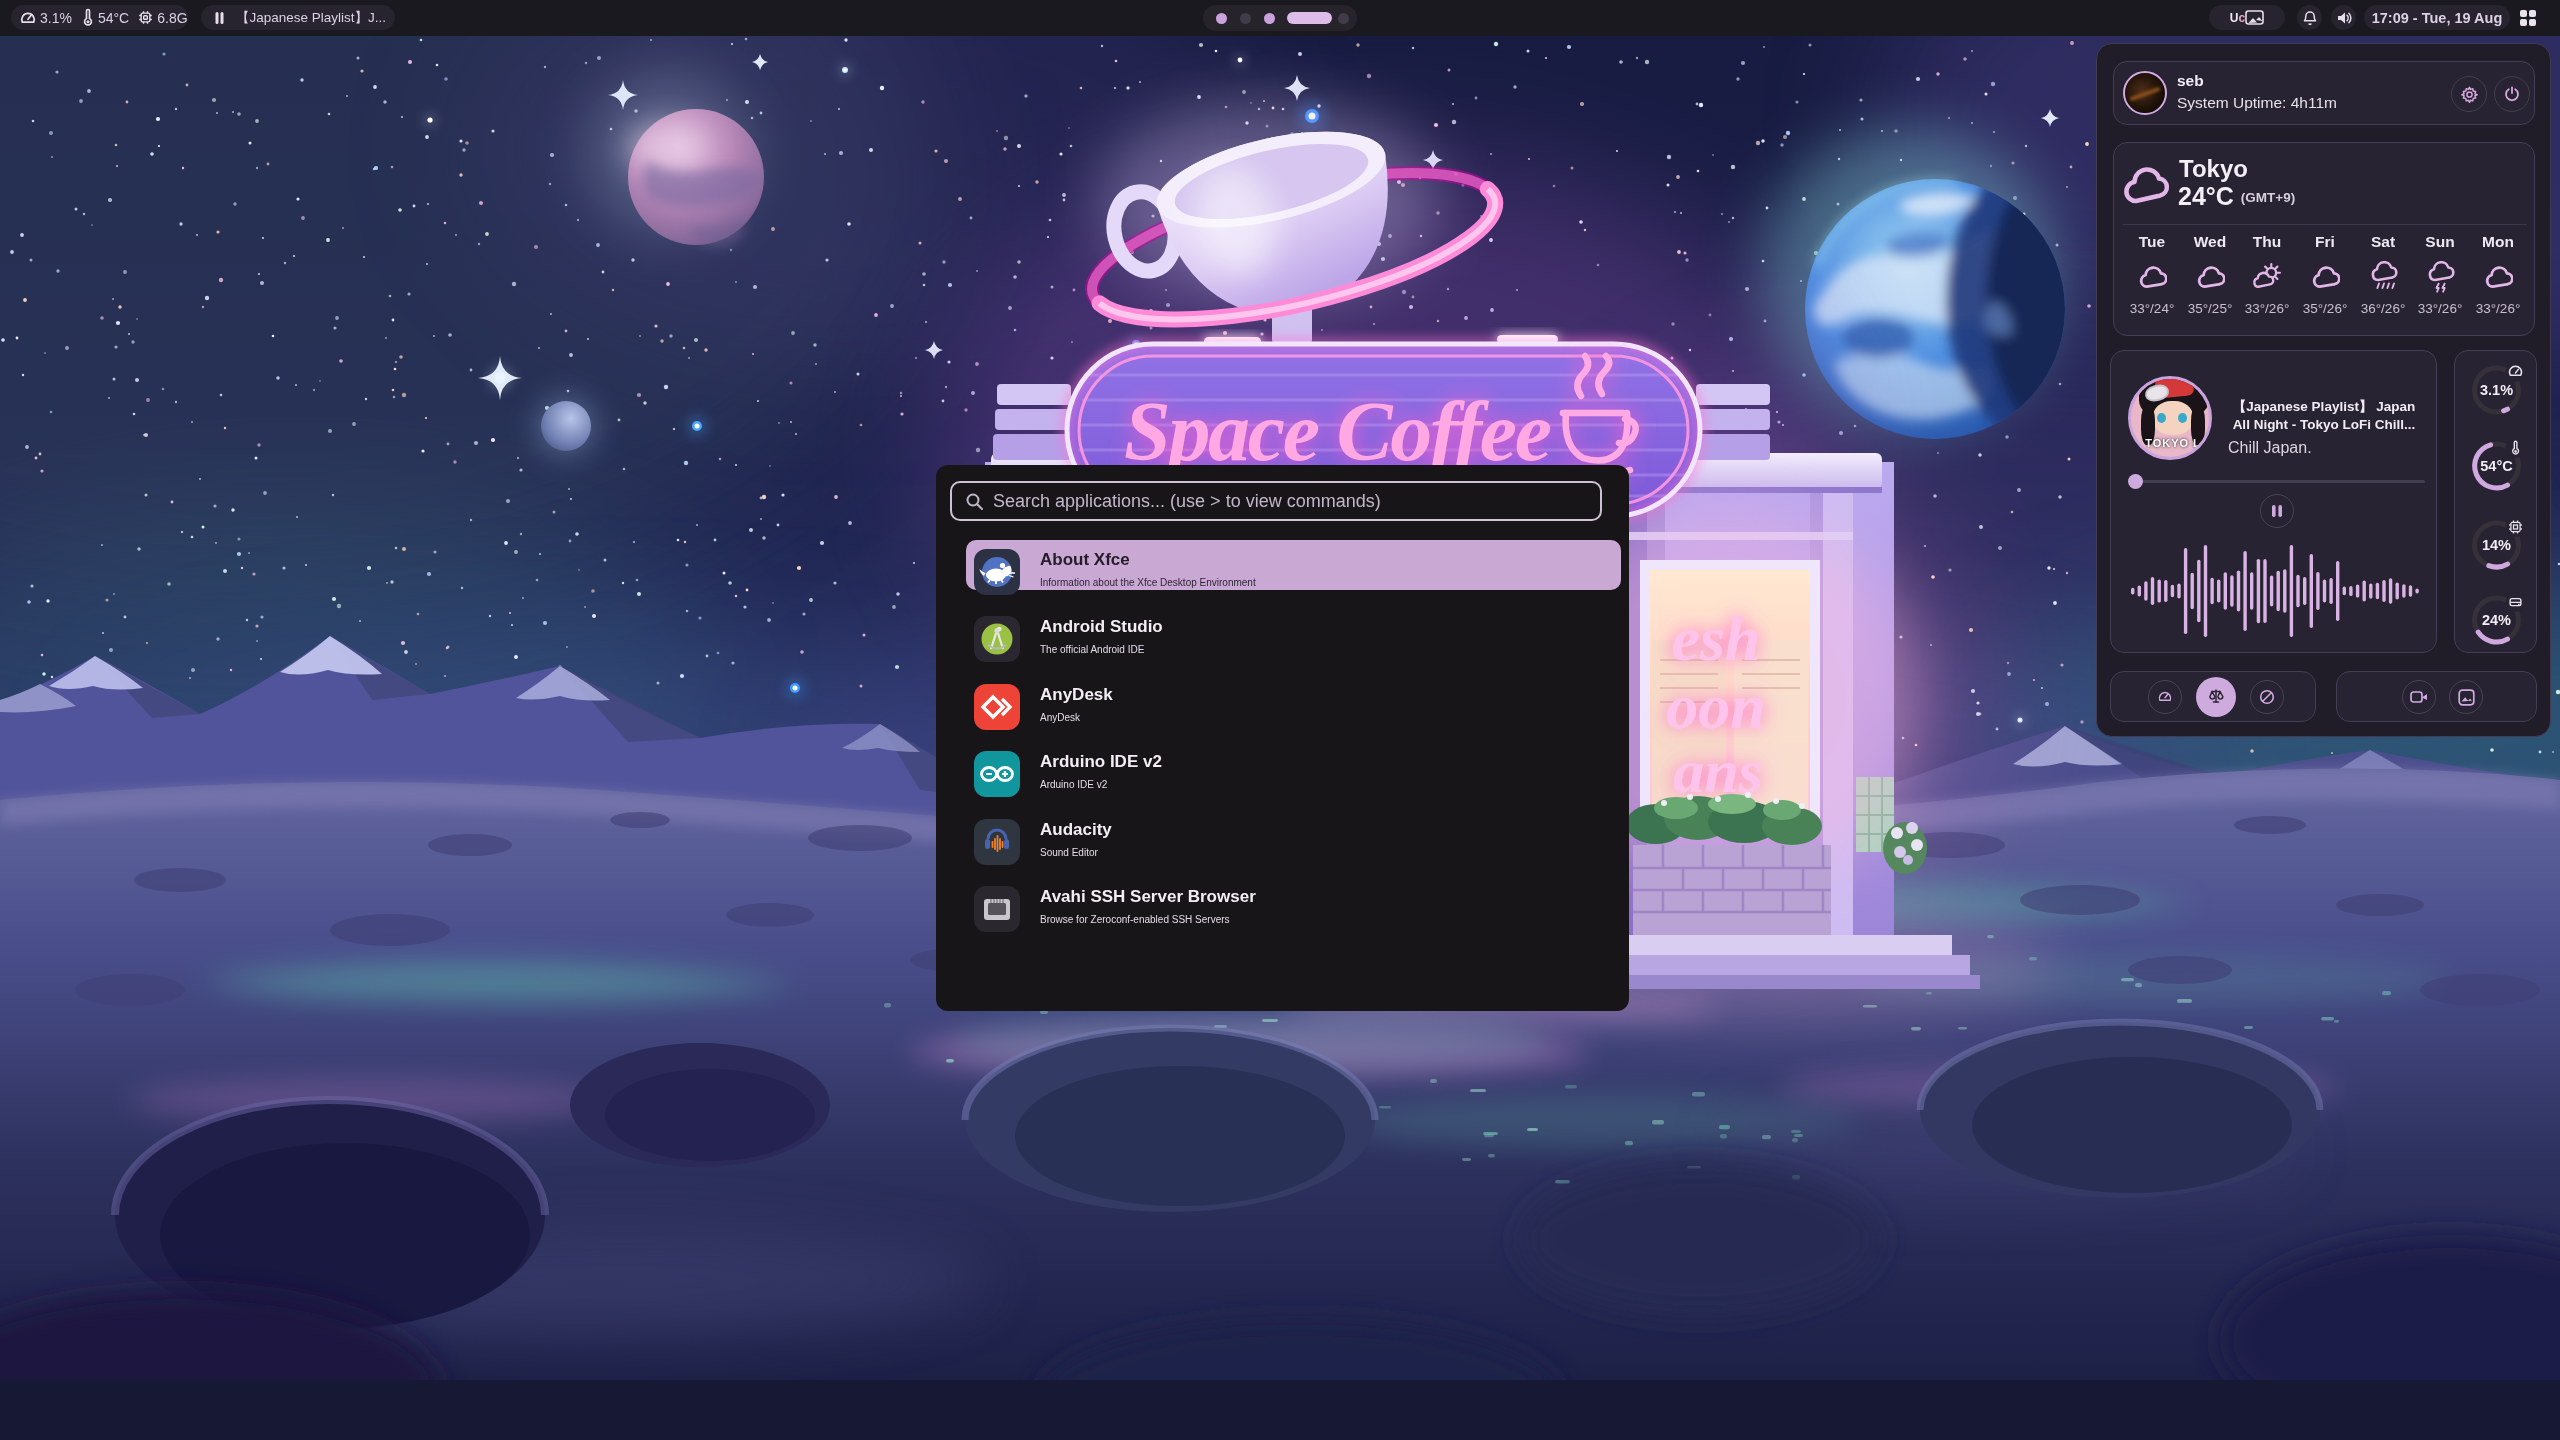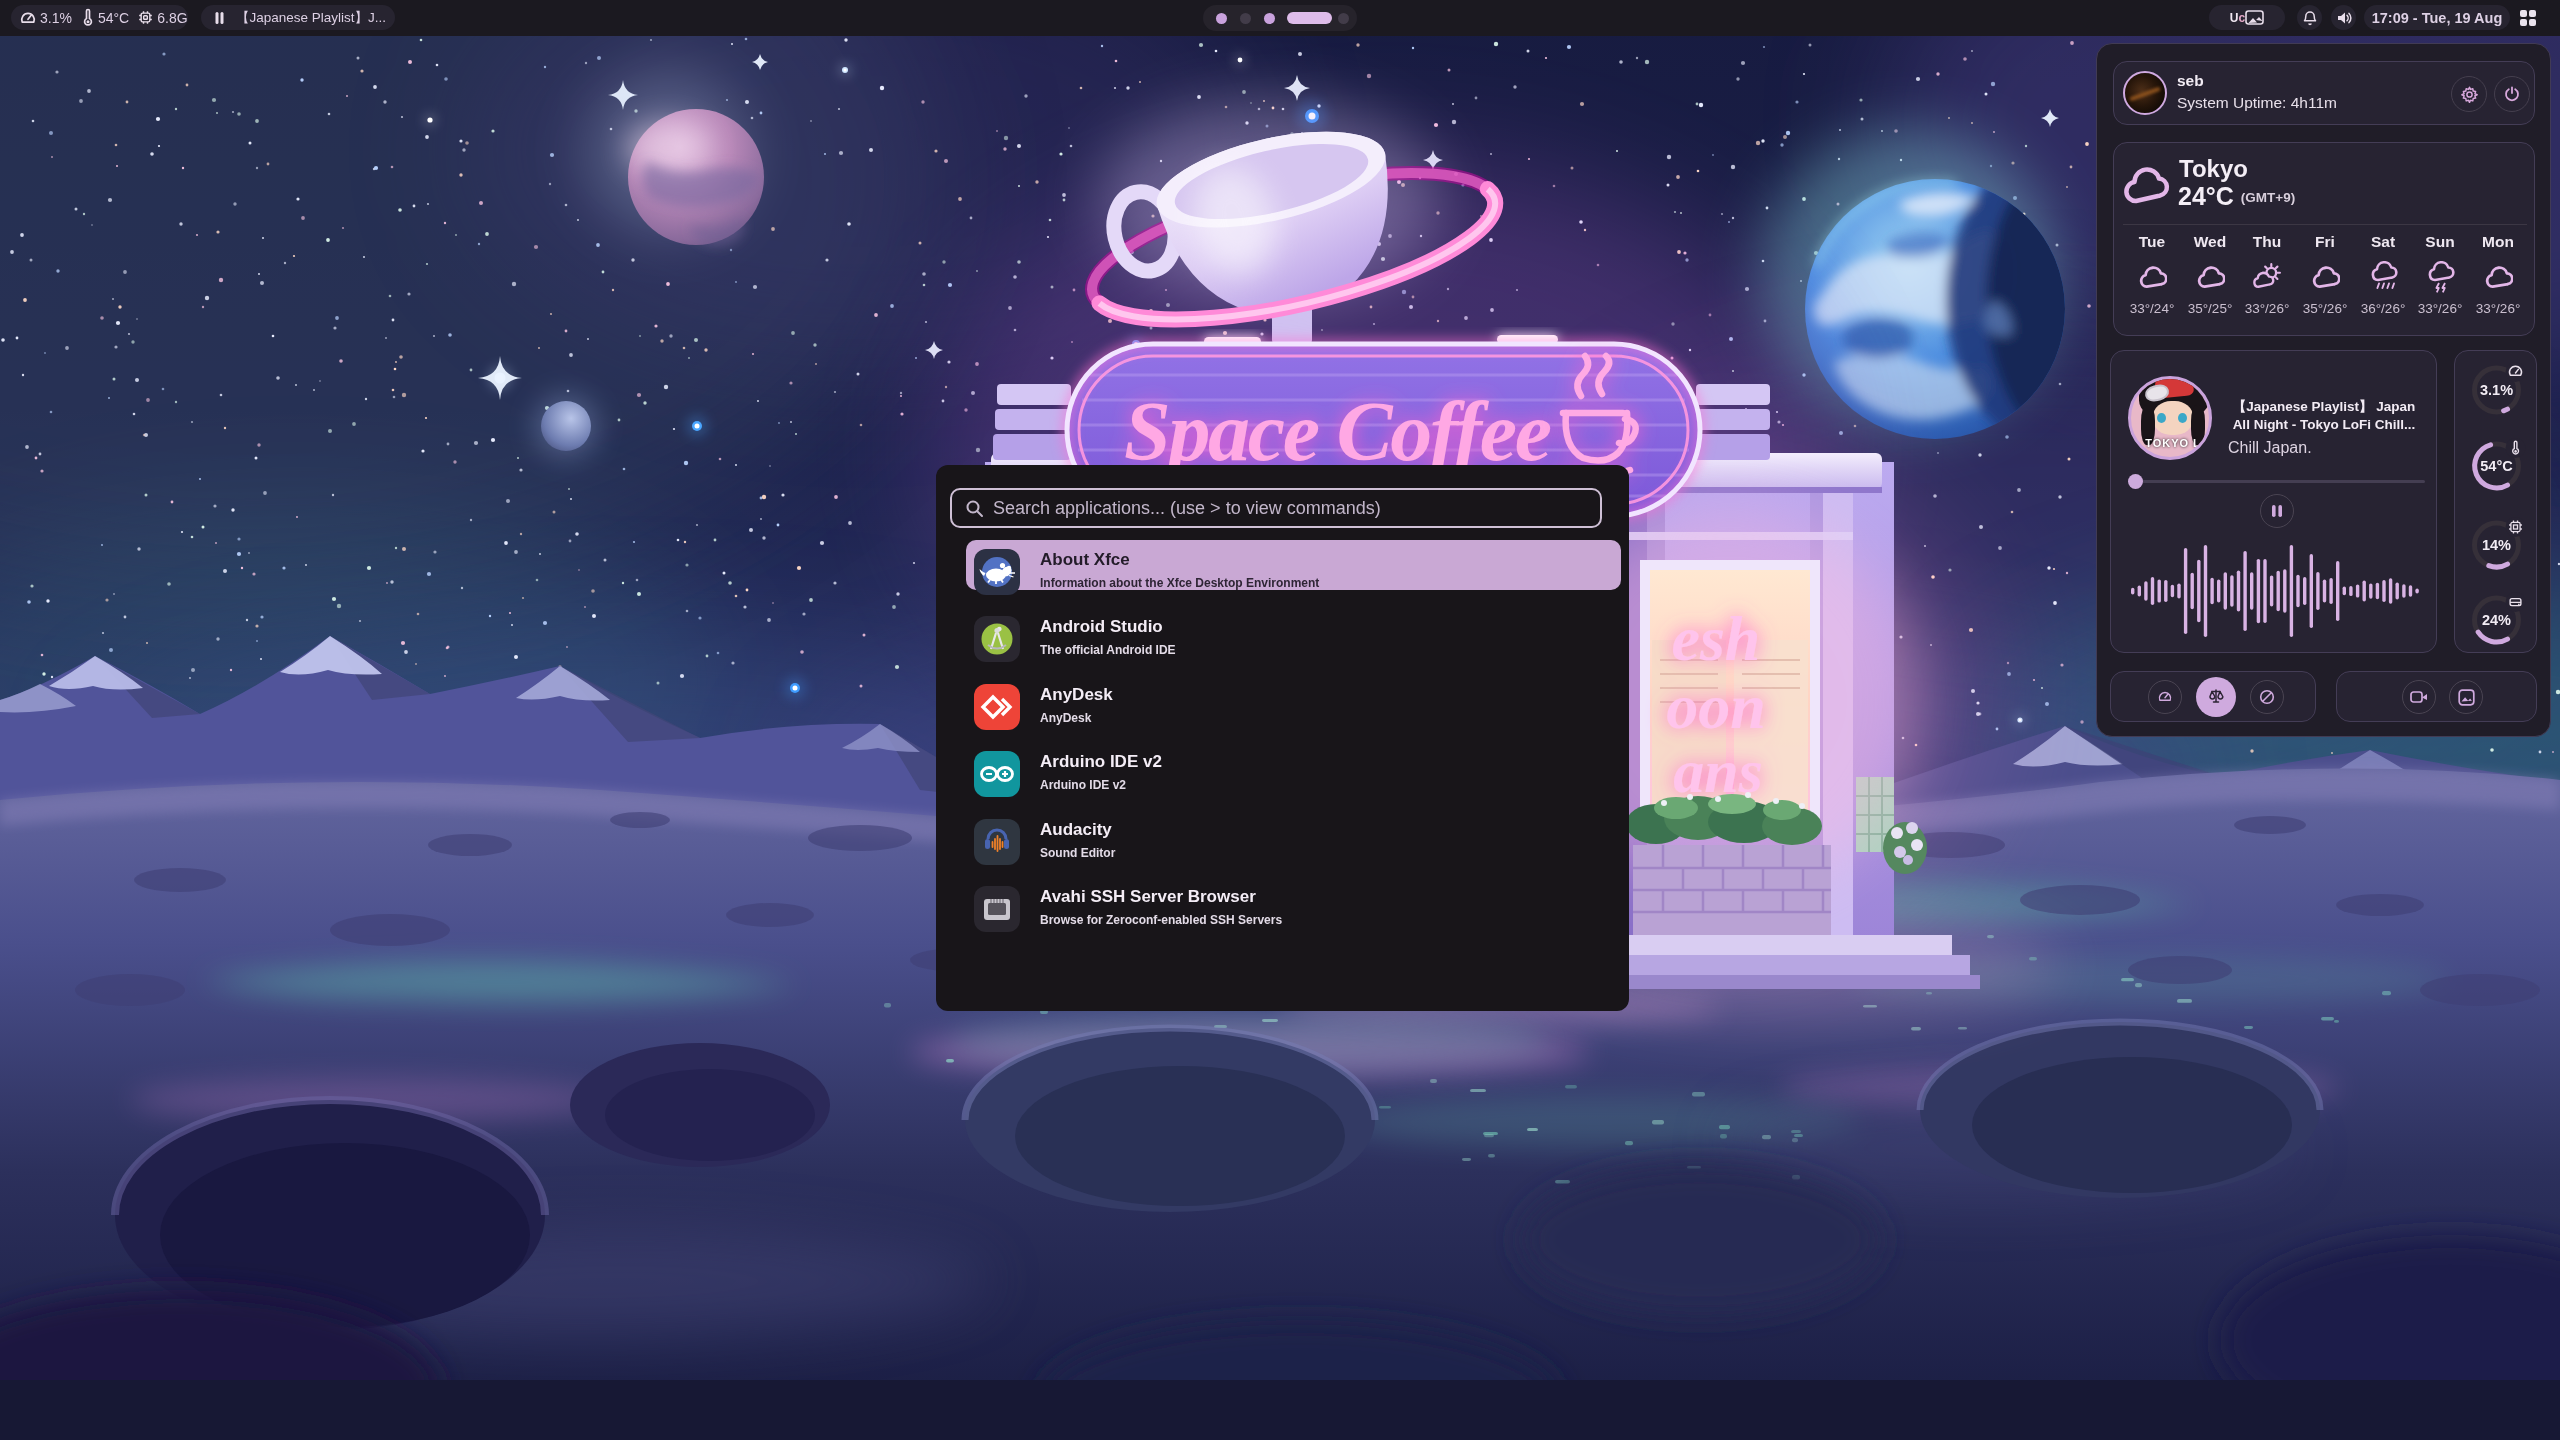--- a/index.html
+++ b/index.html
@@ -7,25 +7,25 @@
   #wall { position:absolute; left:0; top:0; }
 
   
   #topbar { position:absolute; left:0; top:0; width:2560px; height:36px; background:#1b1920; color:#ddd0e4; }
   .pill { position:absolute; top:5px; height:25px; background:#272430; border-radius:13px; display:flex; align-items:center; color:#ddd0e4; font-size:14px; white-space:nowrap; overflow:hidden; }
   .pill svg, .circ svg { flex-shrink:0; }
   .circ { position:absolute; top:5px; width:25px; height:25px; background:#272430; border-radius:50%; display:flex; align-items:center; justify-content:center; }
 
   
   #launcher { position:absolute; left:936px; top:465px; width:693px; height:546px; background:#181519; border-radius:12px; }
-  #search { position:absolute; left:14px; top:16px; width:652px; height:40px; border:2px solid #cfc0d6; border-radius:10px; display:flex; align-items:center; color:#c2b6ca; font-size:18px;margin-top:7px; }
+  #search { position:absolute; left:14px; top:16px; width:652px; height:40px; border:2px solid #cfc0d6; border-radius:10px; display:flex; align-items:center; color:#c2b6ca; font-size:18px; }
   .row { position:absolute; left:30px; width:655px; height:50px; border-radius:10px; }
   .row .ic { position:absolute; left:8px; top:9px; width:46px; height:46px; border-radius:12px; }
   .row .tt { position:absolute; left:74px; top:9px; font-size:17px; font-weight:bold; color:#f4edf6; line-height:22px; white-space:nowrap; }
-  .row .st { position:absolute; left:74px; top:32px; font-size:12px; color:#e3dbe7; line-height:22px; white-space:nowrap;font-weight:bold; }
+  .row .st { position:absolute; left:74px; top:32px; font-size:10px; color:#e3dbe7; line-height:22px; white-space:nowrap; }
   .rowsel { background:#c9a8d4; }
   .rowsel .tt { color:#231c29; }
   .rowsel .st { color:#2e2535; }
 
   
   #panel { position:absolute; left:2096px; top:43px; width:455px; height:694px; background:#201d28; border:1px solid #413b54; border-radius:16px; }
   .card { position:absolute; background:#272332; border:1px solid #443d56; border-radius:14px; }
 </style></head>
 <body>
 

